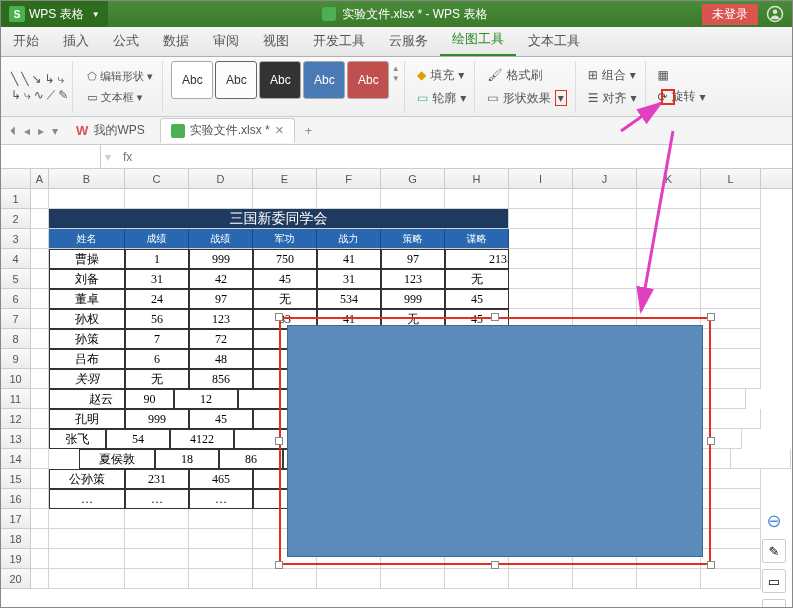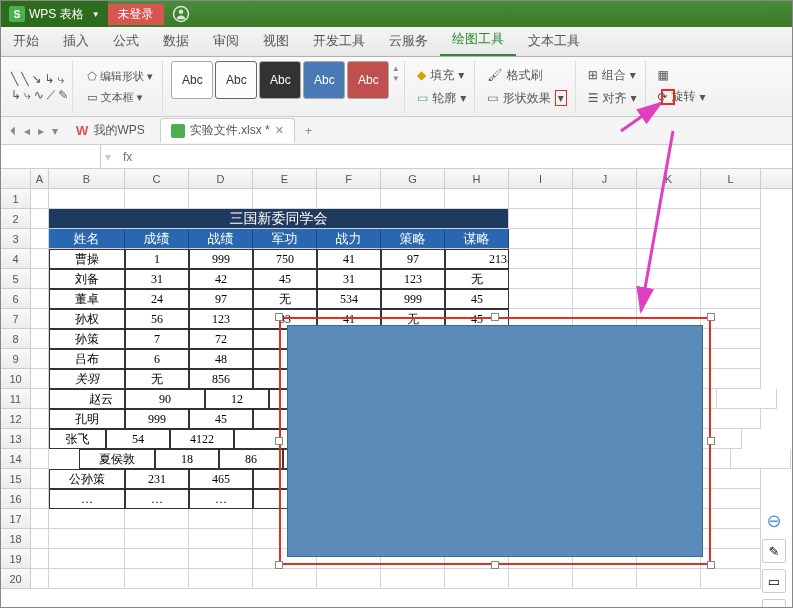--- a/index.html
+++ b/index.html
@@ -39,38 +39,42 @@
 .fx{padding:0 8px;color:#737373;}
 .grid-area{position:relative;background:#fff;height:440px;overflow:hidden}
 .colheads{display:flex;height:20px;background:linear-gradient(#f9f9f9,#ececec);border-bottom:1px solid #ccc;font-size:11px;color:#555}
 .corner{width:30px;border-right:1px solid #ccc}
 .colhead{border-right:1px solid #ccc;display:flex;align-items:center;justify-content:center}
 .rows{position:relative}
 .row{display:flex;height:20px}
 .rowhead{width:30px;background:linear-gradient(#f9f9f9,#ececec);border-right:1px solid #ccc;border-bottom:1px solid #ccc;display:flex;align-items:center;justify-content:center;font-size:11px;color:#555}
 .cell{border-right:1px solid #d4d4d4;border-bottom:1px solid #d4d4d4;display:flex;align-items:center;justify-content:center;font-size:12px;overflow:hidden;white-space:nowrap}
 .title-cell{background:#1f3a5f;color:#fff;font-size:14px;font-family:"KaiTi","STKaiti",serif}
-.header-cell{background:#2968b0;color:#fff;font-size:13px;font-family:"KaiTi","STKaiti",serif;border-right:1px solid #1a4a80}
+.header-cell{background:#2968b0;color:#fff;font-size:10px;font-family:"KaiTi","STKaiti",serif;border-right:1px solid #1a4a80}
 .data-cell{border:1px solid #333;font-family:"SimSun",serif}
 .shape-overlay{position:absolute;border:2px solid #e03020;background:rgba(255,200,200,0.05)}
 .blue-rect{position:absolute;background:#5b8bb8;border:1px solid #3a6a97}
 .handle{position:absolute;width:8px;height:8px;background:#fff;border:1px solid #888}
 .arrow-line{position:absolute;pointer-events:none}
 .side-tools{position:absolute;right:6px;top:340px;display:flex;flex-direction:column;gap:6px}
 .side-tool{width:24px;height:24px;background:#fff;border:1px solid #ccc;border-radius:2px;display:flex;align-items:center;justify-content:center;font-size:13px}
 .red-highlight{position:absolute;border:2px solid #e03020;pointer-events:none}
 </style>
 </head>
 <body>
 
 <div class="titlebar">
   <div class="logo">
     <span class="logo-icon">S</span>
     <span>WPS 表格</span>
     <span class="dropdown-arrow">▼</span>
+  </div>
+  <div class="title-center">
+    <span class="title-icon"></span>
+    <span>实验文件.xlsx * - WPS 表格</span>
   </div>
   <div class="login-btn">未登录</div>
   <svg class="user-icon" viewBox="0 0 24 24">
       <circle cx="12" cy="12" r="10" fill="none" stroke="#fff" stroke-width="2"></circle>
       <circle cx="12" cy="9" r="3" fill="#fff"></circle>
       <path d="M6 19c0-3 3-5 6-5s6 2 6 5" fill="#fff"></path>
     </svg>
 </div>
 
 <div class="tabs">
@@ -316,21 +320,21 @@
         <div class="cell data-cell" style="width: 64px;"></div>
         <div class="cell" style="width: 64px;"></div>
         <div class="cell" style="width: 64px;"></div>
         <div class="cell" style="width: 64px;"></div>
         <div class="cell" style="width: 60px;"></div>
       </div>
       <div class="row">
         <div class="rowhead">11</div>
         <div class="cell" style="width: 18px;"></div>
         <div class="cell data-cell" style="width: 76px; padding-left: 28px;">赵云</div>
-        <div class="cell data-cell" style="width: 80px;">90</div>
+        <div class="cell data-cell" style="width: 49px;">90</div>
         <div class="cell data-cell" style="width: 64px;">12</div>
         <div class="cell data-cell" style="width: 64px;"></div>
         <div class="cell data-cell" style="width: 64px;"></div>
         <div class="cell data-cell" style="width: 64px;"></div>
         <div class="cell data-cell" style="width: 64px;"></div>
         <div class="cell" style="width: 64px;"></div>
         <div class="cell" style="width: 64px;"></div>
         <div class="cell" style="width: 64px;"></div>
         <div class="cell" style="width: 60px;"></div>
       </div>

